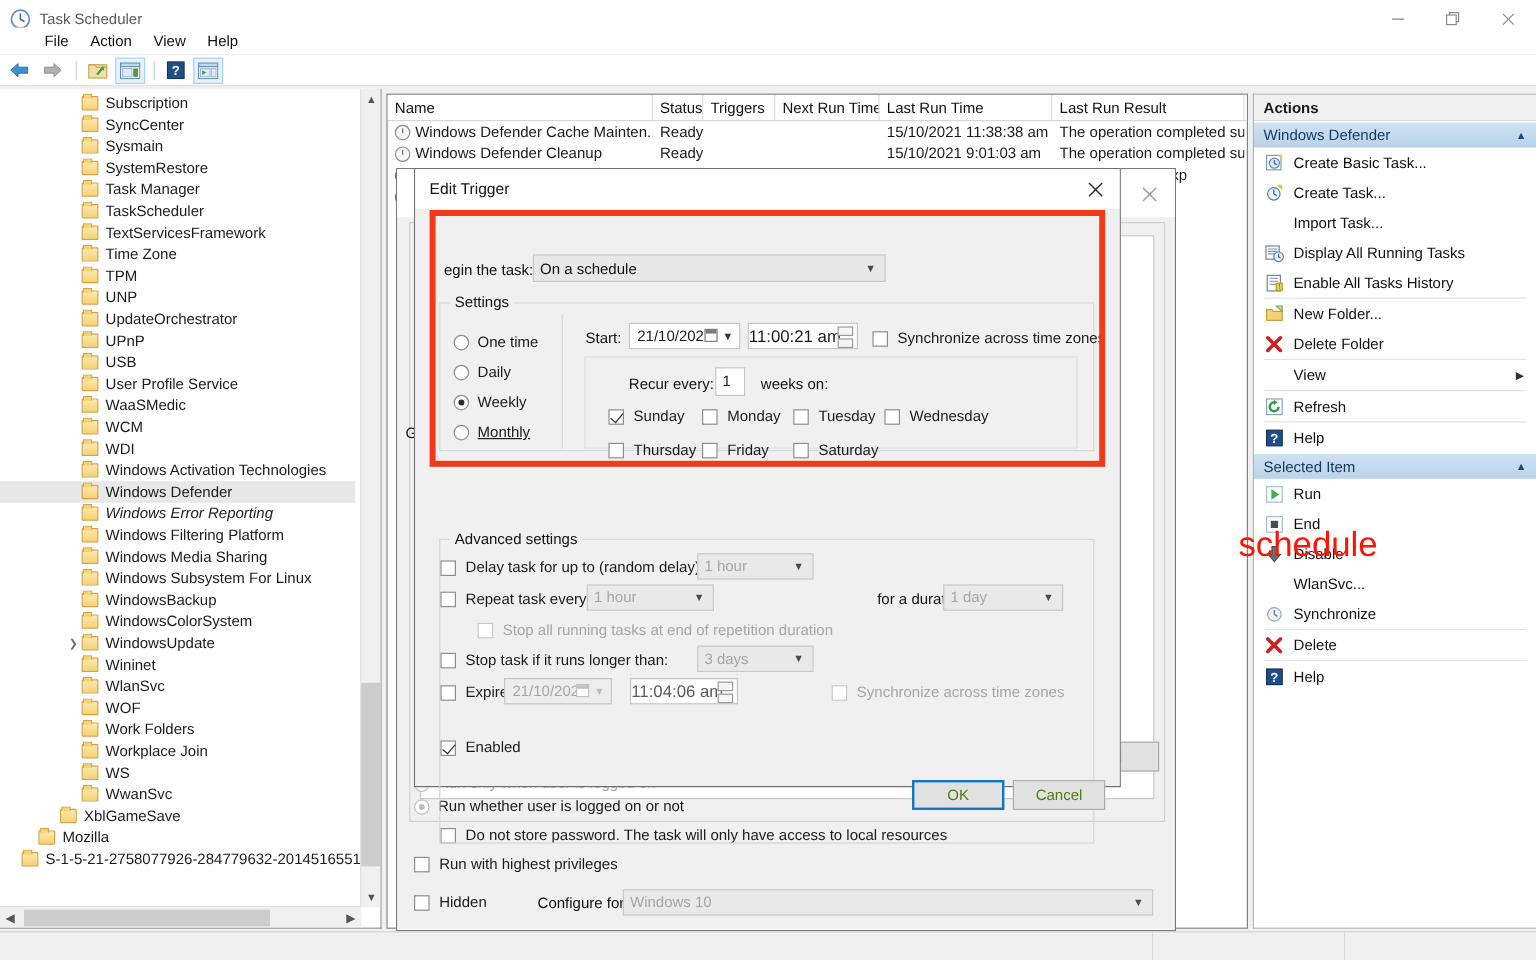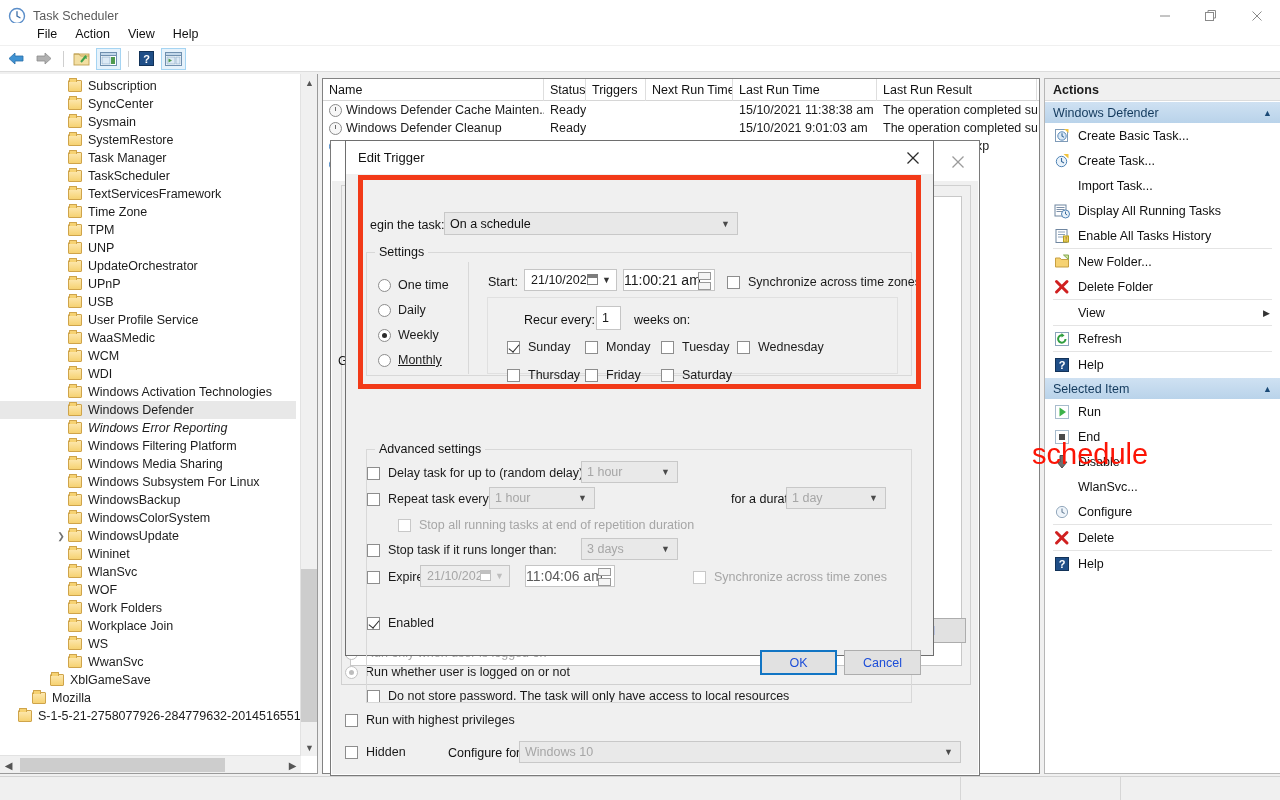--- a/index.html
+++ b/index.html
@@ -156,21 +156,21 @@
   .datefield.dim { background:#ededed; color:#a6a6a6; }
   .datefield.dim .cal { border-color:#c0c0c0; }
   .datefield.dim .cal:before { background:#c0c0c0; }
   .datefield.dim .dchev { color:#bdbdbd; }
 
   .opt { position:absolute; display:flex; align-items:center; font-size:12.5px; white-space:nowrap; }
   .numbox { position:absolute; background:#ffffff; border:1px solid #c5c5c5; font-size:12.5px; display:flex; align-items:center; padding-left:5px; }
 
   .btn {
     position:absolute; height:25px; background:#e1e1e1; border:1px solid #adadad;
-    display:flex; align-items:center; justify-content:center; font-size:12.5px; color:#1d4ed8;
+    display:flex; align-items:center; justify-content:center; font-size:12.5px; color:#4d7c0f;
   }
   .btn.primary { border:2px solid #1175c4; background:#e1e1e1; }
 
   
   .pane-actions {
     position:absolute; left:1044px; top:78px; width:236px; height:696px;
     background:#ffffff; border:1px solid #b6b6b6; border-right:none; overflow:hidden;
   }
   .act-title { height:22px; background:#f0f0f0; display:flex; align-items:center; padding-left:8px; font-size:12.5px; font-weight:bold; color:#1a1a1a; border-bottom:1px solid #dcdcdc; }
   .act-section {
@@ -901,21 +901,21 @@
           <span class="ai-ico"></span>
           <span class="ai-txt">WlanSvc...</span>
         </div>
         <div class="act-item">
           <span class="ai-ico">
             <svg width="16" height="16" viewBox="0 0 16 16">
               <circle cx="8" cy="8" r="5.6" fill="#eef4fa" stroke="#94a9bd"></circle>
               <path d="M8 4.4 V8 L10.6 9.6" stroke="#6a8199" stroke-width="1.1" fill="none"></path>
             </svg>
           </span>
-          <span class="ai-txt">Configure</span>
+          <span class="ai-txt">Synchronize</span>
         </div>
         <div class="act-sep"></div>
         <div class="act-item">
           <span class="ai-ico">
             <svg width="16" height="16" viewBox="0 0 16 16">
               <path d="M2.5 2.5 L13 13" stroke="#d02020" stroke-width="3" stroke-linecap="round"></path>
               <path d="M13 2.5 L2.5 13" stroke="#d02020" stroke-width="3" stroke-linecap="round"></path>
             </svg>
           </span>
           <span class="ai-txt">Delete</span>

